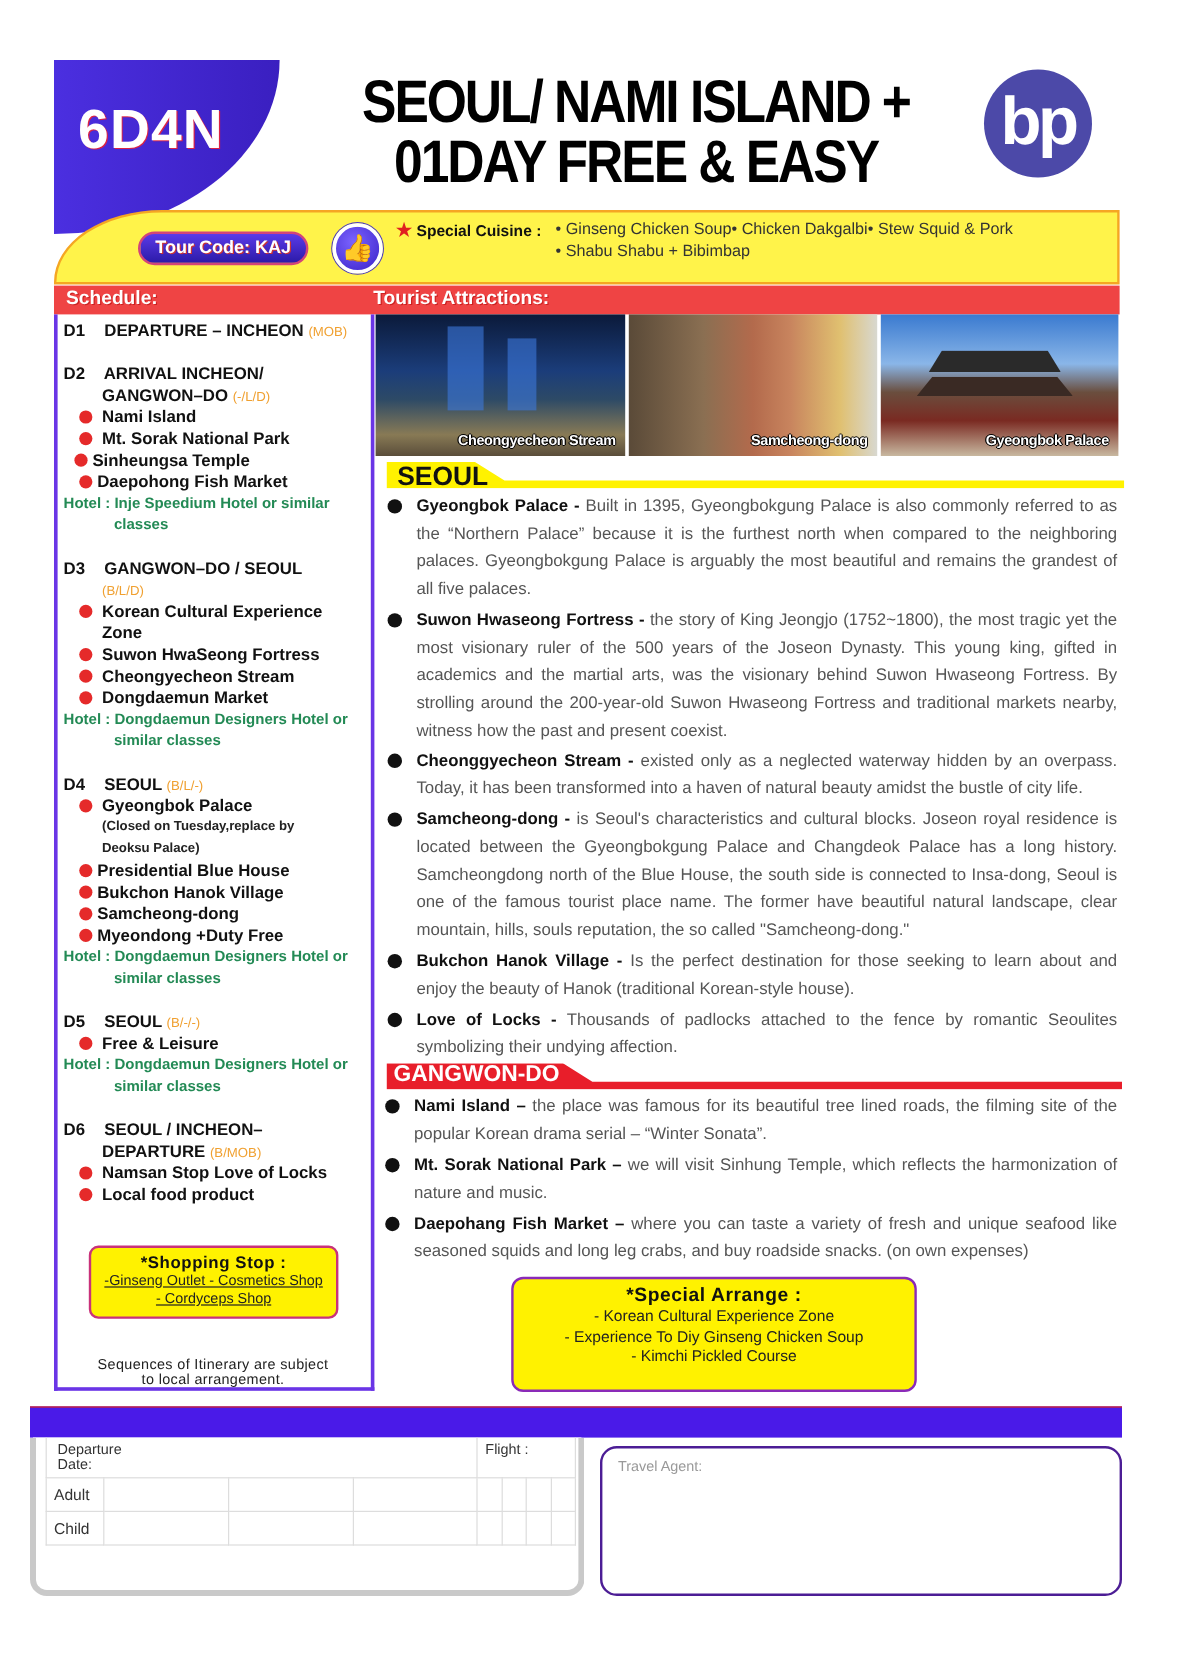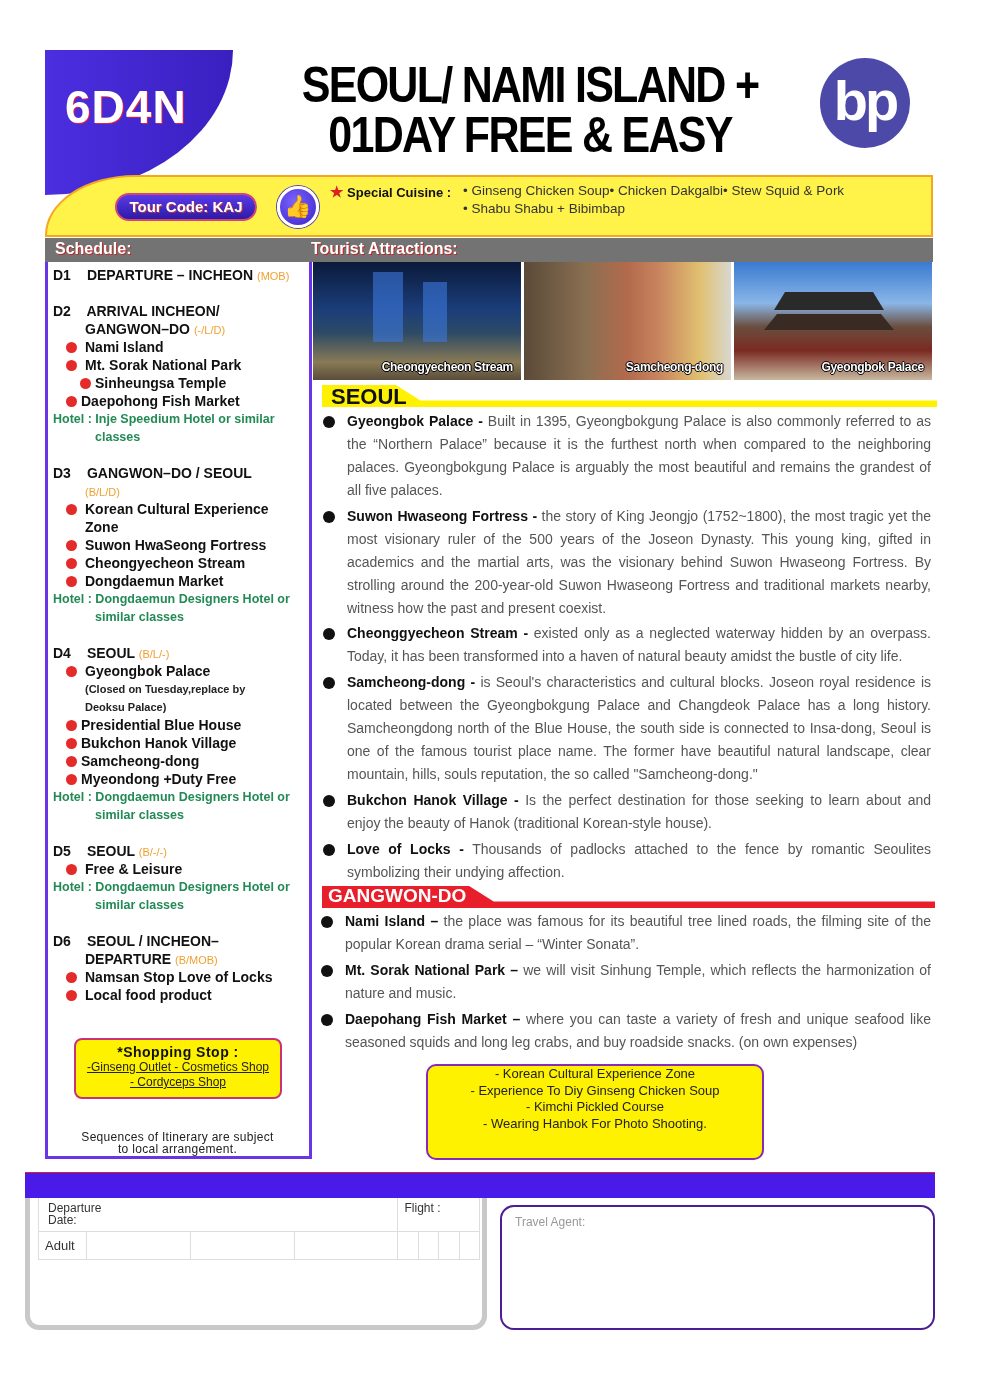--- a/index.html
+++ b/index.html
@@ -14,21 +14,21 @@
 
   .yellow-band { left: 45px; top: 175px; width: 888px; height: 62px; background: #fff34a; border: 2px solid #f5a623; border-top-left-radius: 90px 60px; }
   .tour-code { left: 115px; top: 193px; width: 142px; height: 28px; border-radius: 14px; background: linear-gradient(#5a3be8,#2c1aa8); border: 2px solid #d2447a; color: #fff; font-weight: bold; font-size: 15px; text-align: center; line-height: 24px; text-shadow: 1px 1px 0 #c33; }
   .thumb { left: 277px; top: 186px; width: 42px; height: 42px; border-radius: 50%; background: radial-gradient(circle at 40% 35%,#7b63ff,#3a22c8); border: 3px solid #fff; box-shadow: 0 0 0 1px #5040c0; color:#fff; font-size: 22px; text-align:center; line-height: 36px; }
   .cuisine-label { left: 330px; top: 183px; font-size: 13px; font-weight: bold; color: #111; }
   .cuisine-label .star { color: #e02020; font-size: 15px; }
   .cuisine-line1 { left: 463px; top: 183px; font-size: 13.5px; color: #333; }
   .cuisine-line2 { left: 463px; top: 201px; font-size: 13.5px; color: #333; }
 
   
-  .purple-bar { left: 45px; top: 238px; width: 888px; height: 24px; background: #737373; }
+  .purple-bar { left: 45px; top: 238px; width: 888px; height: 24px; background: #ef4444; }
   .purple-bar .lbl { position: absolute; top: 2px; color: #fff; font-weight: bold; font-size: 16px; text-shadow: 1px 1px 0 #c22; }
 
   
   .schedule { left: 45px; top: 262px; width: 267px; height: 897px; border: 3px solid #6a35e6; border-top: none; }
   .day { position: absolute; left: 5px; font-weight: bold; font-size: 14px; color: #111; line-height: 18px; }
   .day .d { display: inline-block; width: 30px; }
   .meal { color: #f0a030; font-weight: normal; font-size: 11px; }
   .item { position: absolute; font-weight: bold; font-size: 14px; color: #111; line-height: 18px; }
   .dot { display: inline-block; width: 11px; height: 11px; border-radius: 50%; background: #e52a2a; margin-right: 8px; vertical-align: -1px; }
   .note { position: absolute; font-weight: bold; font-size: 11px; color: #222; line-height: 18px; }
@@ -97,21 +97,21 @@
   <span class="lbl" style="left:266px">Tourist Attractions:</span>
 </div>
 
 <div class="abs schedule">
   <div class="day" style="top:4px"><span class="d">D1</span> <span>DEPARTURE – INCHEON</span> <span class="meal">(MOB)</span></div>
 
   <div class="day" style="top:40px"><span class="d">D2</span> <span>ARRIVAL INCHEON/</span></div>
   <div class="day" style="top:58px;left:37px"><span>GANGWON–DO</span> <span class="meal">(-/L/D)</span></div>
   <div class="item" style="top:76px;left:18px"><span class="dot"></span><span>Nami Island</span></div>
   <div class="item" style="top:94px;left:18px"><span class="dot"></span><span>Mt. Sorak National Park</span></div>
-  <div class="item" style="top:112px;left:32px"><span class="dot" style="margin-right:4px"></span><span>Sinheungsa Temple</span></div>
+  <div class="item" style="top:112px;left:14px"><span class="dot" style="margin-right:4px"></span><span>Sinheungsa Temple</span></div>
   <div class="item" style="top:130px;left:18px"><span class="dot" style="margin-right:4px"></span><span>Daepohong Fish Market</span></div>
   <div class="hotel" style="top:148px"><span>Hotel : Inje Speedium Hotel or similar</span><span class="cont">classes</span></div>
 
   <div class="day" style="top:202px"><span class="d">D3</span> <span>GANGWON–DO / SEOUL</span></div>
   <div class="day" style="top:220px;left:37px"><span class="meal">(B/L/D)</span></div>
   <div class="item" style="top:238px;left:18px"><span class="dot"></span><span>Korean Cultural Experience</span></div>
   <div class="item" style="top:256px;left:37px"><span>Zone</span></div>
   <div class="item" style="top:274px;left:18px"><span class="dot"></span><span>Suwon HwaSeong Fortress</span></div>
   <div class="item" style="top:292px;left:18px"><span class="dot"></span><span>Cheongyecheon Stream</span></div>
   <div class="item" style="top:310px;left:18px"><span class="dot"></span><span>Dongdaemun Market</span></div>
@@ -172,42 +172,52 @@
 <div class="attr" style="top:838px"><span class="bul"></span><b>Love of Locks -</b><span> Thousands of padlocks attached to the fence by romantic Seoulites symbolizing their undying affection.</span></div>
 
 <div class="abs gang-band"></div>
 <div class="abs gang-title">GANGWON-DO</div>
 
 <div class="attr" style="top:910px;left:345px;width:586px"><span class="bul"></span><b>Nami Island –</b><span> the place was famous for its beautiful tree lined roads, the filming site of the popular Korean drama serial – “Winter Sonata”.</span></div>
 <div class="attr" style="top:959px;left:345px;width:586px"><span class="bul"></span><b>Mt. Sorak National Park –</b><span> we will visit Sinhung Temple, which reflects the harmonization of nature and music.</span></div>
 <div class="attr" style="top:1008px;left:345px;width:586px"><span class="bul"></span><b>Daepohang Fish Market –</b><span> where you can taste a variety of fresh and unique seafood like seasoned squids and long leg crabs, and buy roadside snacks. (on own expenses)</span></div>
 
 <div class="abs arrange-box">
+  <div class="h">*Special Arrange :</div>
   <div class="l">- Korean Cultural Experience Zone</div>
   <div class="l">- Experience To Diy Ginseng Chicken Soup</div>
   <div class="l">- Kimchi Pickled Course</div>
-  <div class="l">- Wearing Hanbok For Photo Shooting.</div>
 </div>
 
 <div class="abs footer-bar"></div>
 <div class="abs fare-wrap">
   <table class="fare-table">
     <tbody>
         <tr class="dep-row">
       <td colspan="4" style="padding-left:9px;width:220px"><span style="display:inline-block;width:70px">Departure Date:</span></td>
       <td colspan="4" style="padding-left:6px"><span>Flight :</span></td>
     </tr>
     <tr>
       <td class="rowlbl">Adult</td>
       <td></td>
           <td></td>
           <td></td>
           <td></td>
           <td></td>
           <td></td>
           <td></td>
     </tr>
+    <tr>
+      <td class="rowlbl">Child</td>
+      <td></td>
+          <td></td>
+          <td></td>
+          <td></td>
+          <td></td>
+          <td></td>
+          <td></td>
+    </tr>
   </tbody>
     </table>
 </div>
 <div class="abs agent-box">
     <span>Travel Agent:</span>
   </div>
 
 </body></html>

